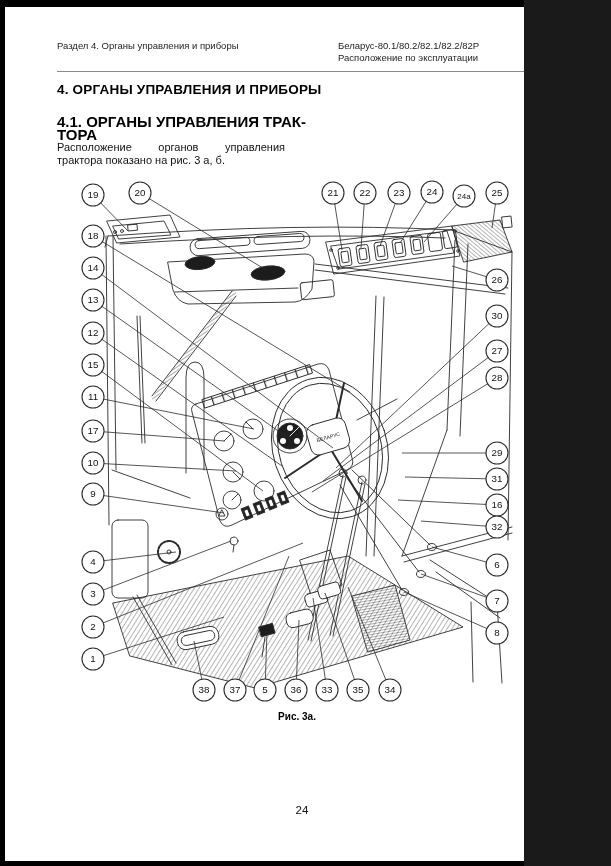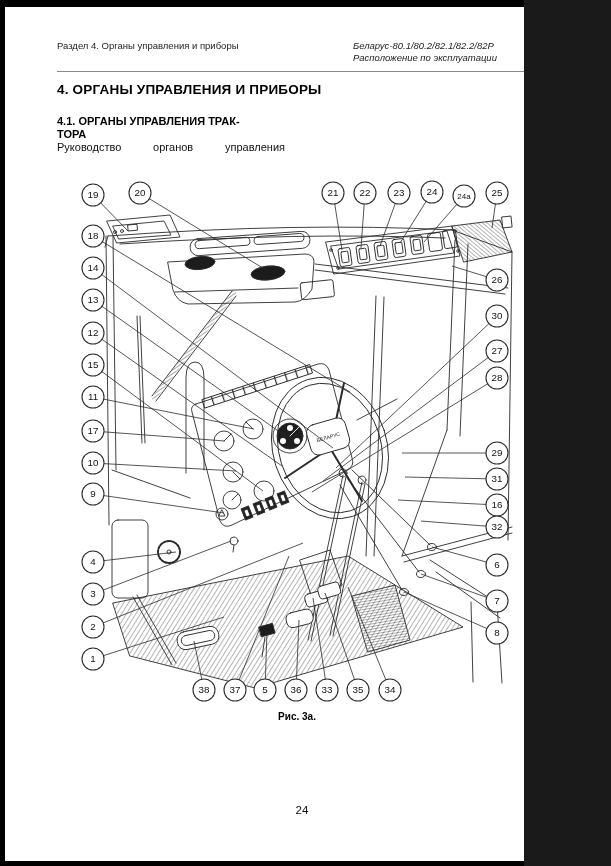--- a/index.html
+++ b/index.html
@@ -2,24 +2,24 @@
 <html><head>
 <meta charset="utf-8">
 <style>
   html,body{margin:0;padding:0;}
   body{width:611px;height:866px;background:#1a1a1a;font-family:"Liberation Sans","DejaVu Sans",sans-serif;}
   .frame{position:relative;width:524px;height:866px;background:#000;overflow:hidden;}
   .page{position:absolute;left:5px;top:7px;width:601px;height:854px;background:#fff;}
   .abs{position:absolute;}
   .hdr{font-size:9.5px;line-height:12px;color:#1c1c1c;}
   .header-left{left:52px;top:33px;}
-  .header-right{left:348px;top:33px;font-style:italic;}
+  .header-right{left:333px;top:33px;}
   .rule{left:52px;top:64px;width:497px;height:1px;background:#8a8a8a;}
   .h1{left:52px;top:75px;font-size:13.5px;font-weight:bold;color:#000;letter-spacing:.2px;}
-  .h2{left:52px;top:108px;font-size:11px;line-height:13px;font-weight:bold;color:#000;}
+  .h2{left:52px;top:108px;font-size:15px;line-height:13px;font-weight:bold;color:#000;}
   .body-text{left:52px;top:134px;width:228px;font-size:11px;line-height:13px;color:#111;}
   .jline{text-align:justify;text-align-last:justify;}
   .caption{left:52px;top:704px;width:480px;text-align:center;font-size:10px;font-weight:bold;color:#000;}
   .pageno{left:0;top:797px;width:594px;text-align:center;font-size:11.5px;color:#111;}
   svg.fig{position:absolute;left:0;top:0;}
   svg .art{stroke:#2b2b2b;stroke-width:.9;fill:none;stroke-linecap:round;stroke-linejoin:round;}
 </style>
 </head>
 <body>
 
@@ -32,21 +32,22 @@
       <div>Расположение по эксплуатации</div>
     </div>
     <div class="abs rule"></div>
 
     <div class="abs h1">4. ОРГАНЫ УПРАВЛЕНИЯ И ПРИБОРЫ</div>
     <div class="abs h2">
       <div>4.1. ОРГАНЫ УПРАВЛЕНИЯ ТРАК-</div>
       <div>ТОРА</div>
     </div>
     <div class="abs body-text">
-      <div class="jline">Руководство органов управления</div>
+      <div class="jline">Расположение органов управления</div>
+      <div>трактора показано на рис. 3 а, б.</div>
     </div>
 
     <svg class="fig" width="601" height="854" viewBox="0 0 601 854">
       <defs>
         <pattern id="floorHatch" patternUnits="userSpaceOnUse" width="4" height="4" patternTransform="rotate(32)">
           <line x1="0" y1="0" x2="0" y2="4" stroke="#2b2b2b" stroke-width="0.7"></line>
         </pattern>
         <pattern id="ventHatch" patternUnits="userSpaceOnUse" width="3" height="3" patternTransform="rotate(-50)">
           <line x1="0" y1="0" x2="0" y2="3" stroke="#2b2b2b" stroke-width="0.7"></line>
         </pattern>

